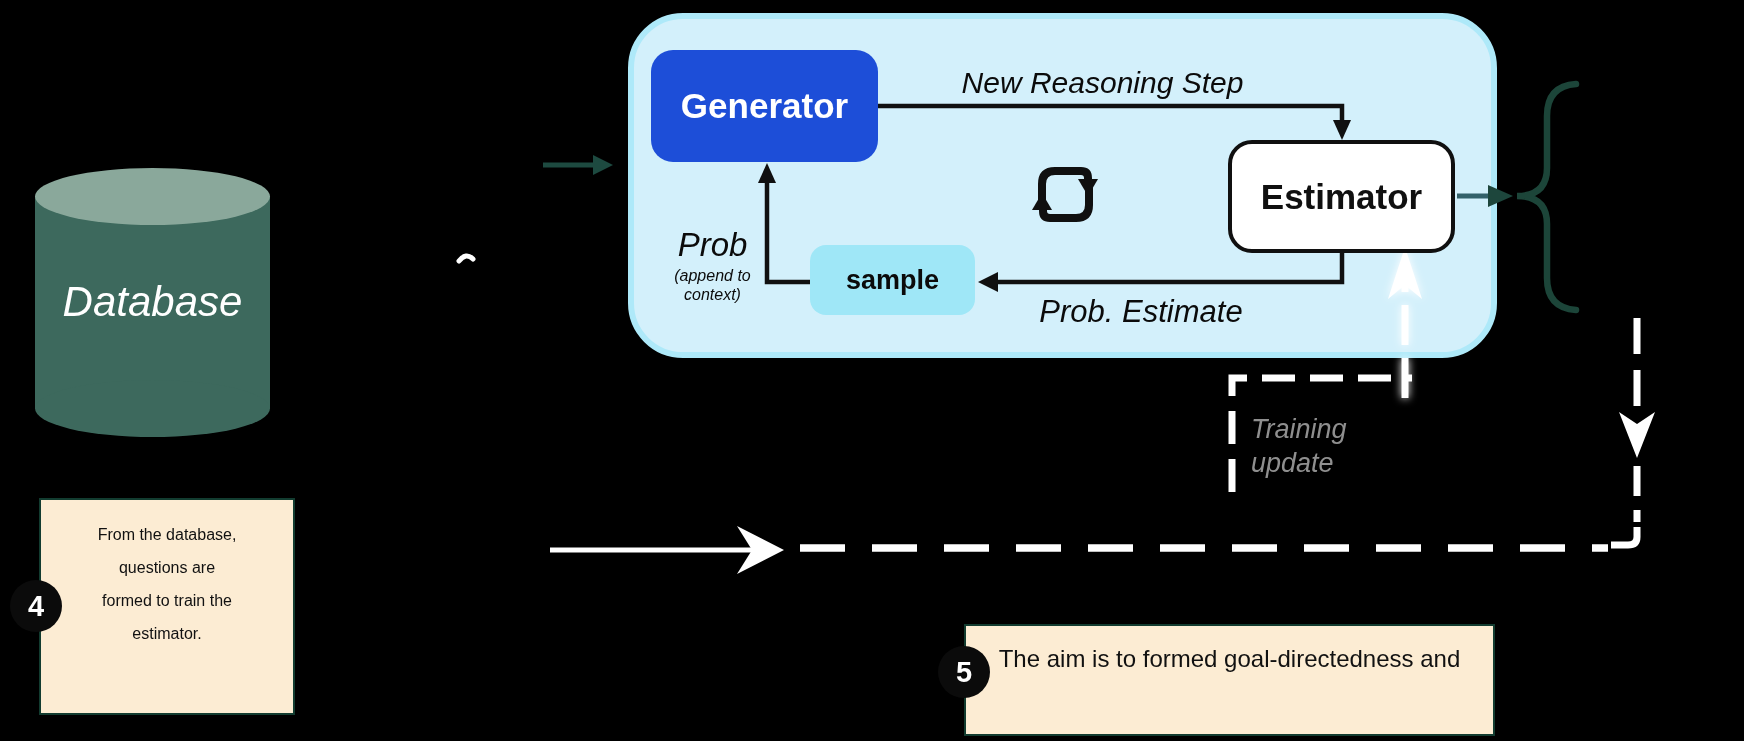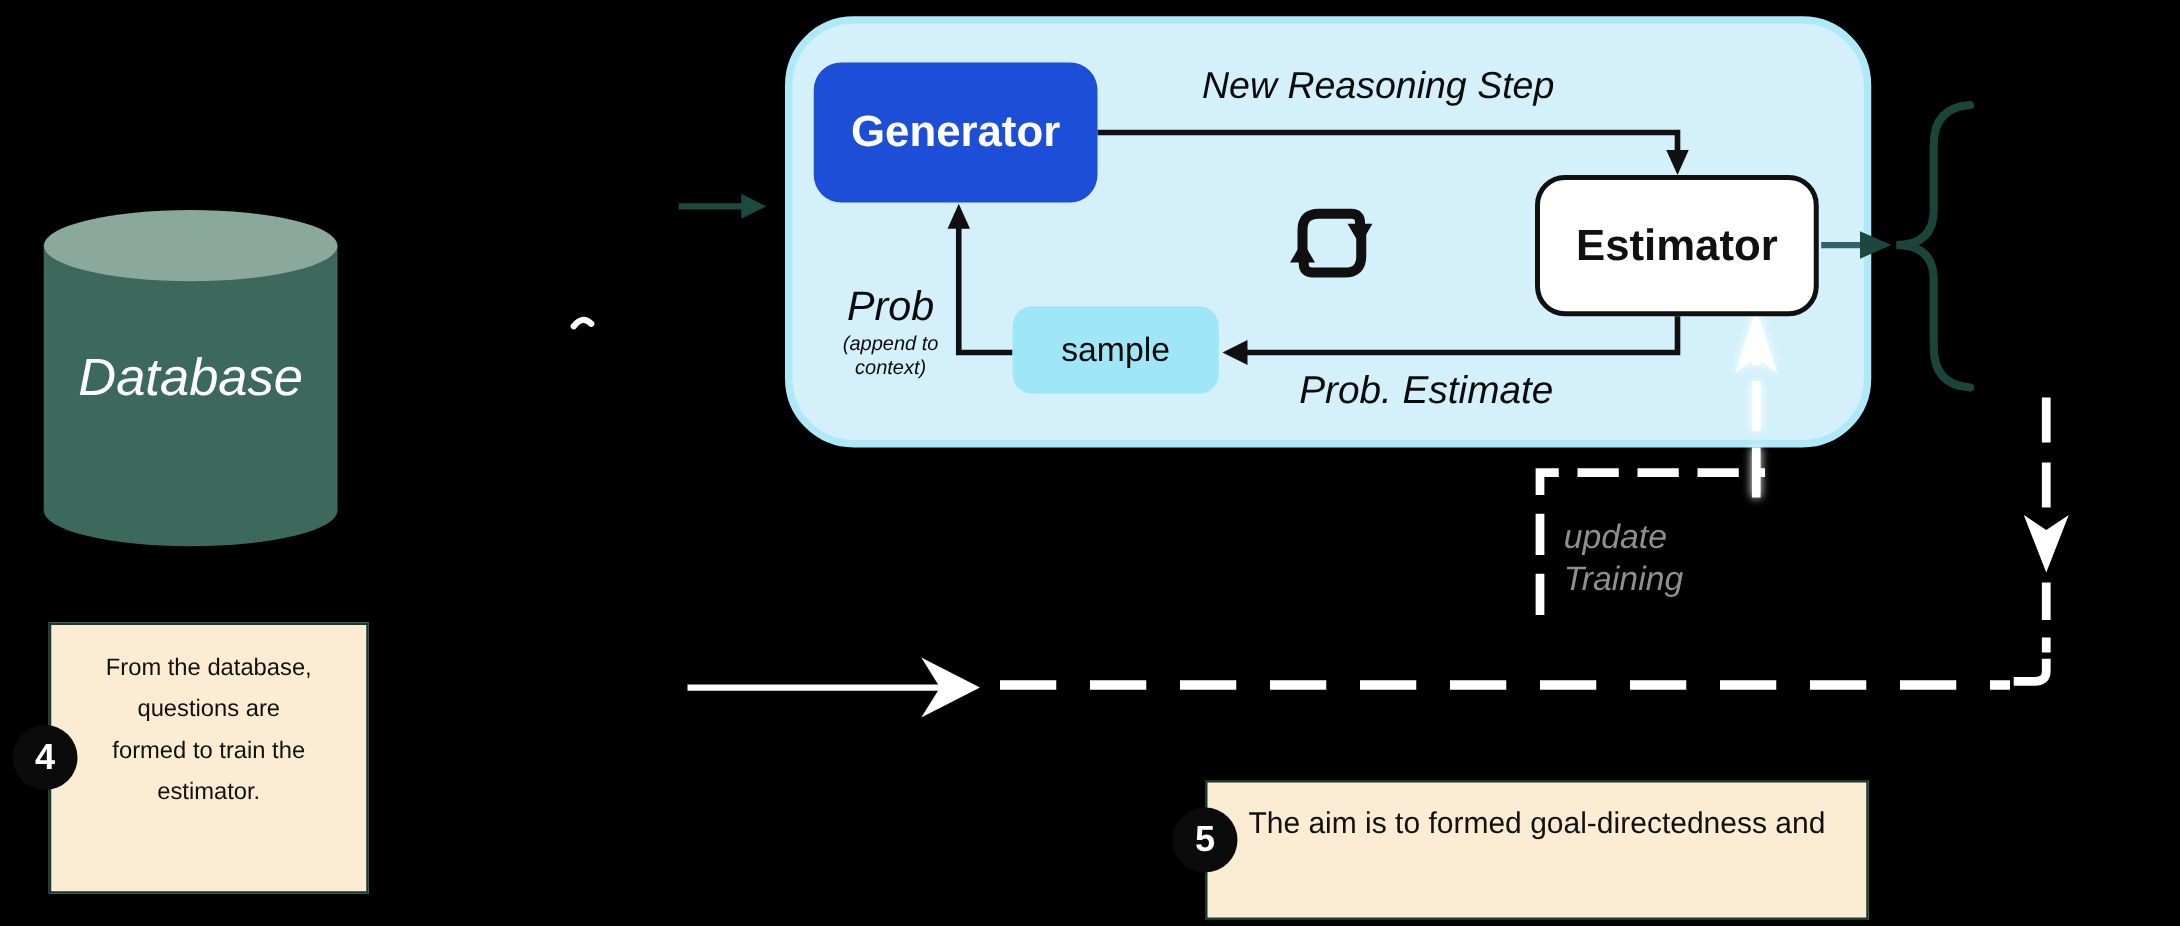--- a/index.html
+++ b/index.html
@@ -11,40 +11,40 @@
   .pipeline-box{left:628px;top:13px;width:869px;height:345px;background:#d3f0fb;
     border:6px solid #aee9f9;border-radius:55px;box-sizing:border-box;z-index:1;}
 
   
   .node{display:flex;align-items:center;justify-content:center;box-sizing:border-box;z-index:10;}
   .generator{left:651px;top:50px;width:227px;height:112px;background:#1d4ed8;border-radius:22px;
     color:#fff;font-weight:bold;font-size:35px;}
   .estimator{left:1228px;top:140px;width:227px;height:113px;background:#fff;border:4px solid #101010;
     border-radius:24px;color:#101010;font-weight:bold;font-size:35px;}
   .sample{left:810px;top:245px;width:165px;height:70px;background:#9fe7f7;border-radius:16px;
-    color:#0b0b0b;font-size:27px;}
+    color:#0b0b0b;font-size:27px;font-weight:bold;}
 
   
   .lbl{z-index:15;color:#0b0b0b;}
-  .new-reasoning{left:930px;top:52px;width:345px;text-align:center;font-style:italic;font-size:30px;}
+  .new-reasoning{left:930px;top:66px;width:345px;text-align:center;font-style:italic;font-size:30px;}
   .value-lbl{left:640px;top:226px;width:145px;text-align:center;font-style:italic;font-size:33px;}
   .value-note{left:640px;top:266px;width:145px;text-align:center;font-style:italic;font-size:16px;line-height:19px;}
   .prob-estimate{left:1000px;top:294px;width:282px;text-align:center;font-style:italic;font-size:31px;}
   .training-update{left:1251px;top:412px;width:200px;font-style:italic;font-size:27px;line-height:34px;color:#8f8f8f;}
 
   
   .cyl-body{left:35px;top:196px;width:235px;height:212px;background:#3d695d;z-index:6;}
   .cyl-bottom{left:35px;top:380px;width:235px;height:57px;background:#3d695d;border-radius:50%;z-index:6;}
   .cyl-top{left:35px;top:168px;width:235px;height:57px;background:#8aa89b;border-radius:50%;z-index:7;}
   .db-label{left:35px;top:278px;width:235px;text-align:center;color:#fff;font-style:italic;font-size:42px;z-index:8;}
 
   
   .note{background:#fcecd3;border:2px solid #123c30;box-sizing:border-box;z-index:10;
     color:#111;display:flex;flex-direction:column;justify-content:flex-start;text-align:center;}
-  .note-4{left:39px;top:498px;width:256px;height:217px;font-size:19px;line-height:33px;padding-top:18px;}
+  .note-4{left:39px;top:498px;width:256px;height:217px;font-size:16px;line-height:33px;padding-top:18px;}
   .note-5{left:964px;top:624px;width:531px;height:112px;font-size:24px;line-height:34px;padding-top:16px;}
   .badge{width:52px;height:52px;border-radius:50%;background:#0b0b0b;color:#fff;font-weight:bold;
     font-size:29px;display:flex;align-items:center;justify-content:center;z-index:12;}
   .badge-4{left:10px;top:580px;}
   .badge-5{left:938px;top:646px;}
 
   svg.overlay{position:absolute;left:0;top:0;z-index:5;}
   svg .blk{stroke:#101010;fill:none;}
   svg .wht{stroke:#ffffff;fill:none;}
 </style>
@@ -138,22 +138,22 @@
   </div>
 
   <div class="abs lbl new-reasoning">New Reasoning Step</div>
   <div class="abs lbl value-lbl">Prob</div>
   <div class="abs lbl value-note">
     <div>(append to</div>
     <div>context)</div>
   </div>
   <div class="abs lbl prob-estimate">Prob. Estimate</div>
   <div class="abs lbl training-update">
+    <div>Training</div>
     <div>update</div>
-    <div>Training</div>
   </div>
 
   <div class="abs cyl-body"></div>
   <div class="abs cyl-bottom"></div>
   <div class="abs cyl-top"></div>
   <div class="abs db-label">Database</div>
 
   <div class="abs note note-4">
     <div>From the database,</div>
     <div>questions are</div>

